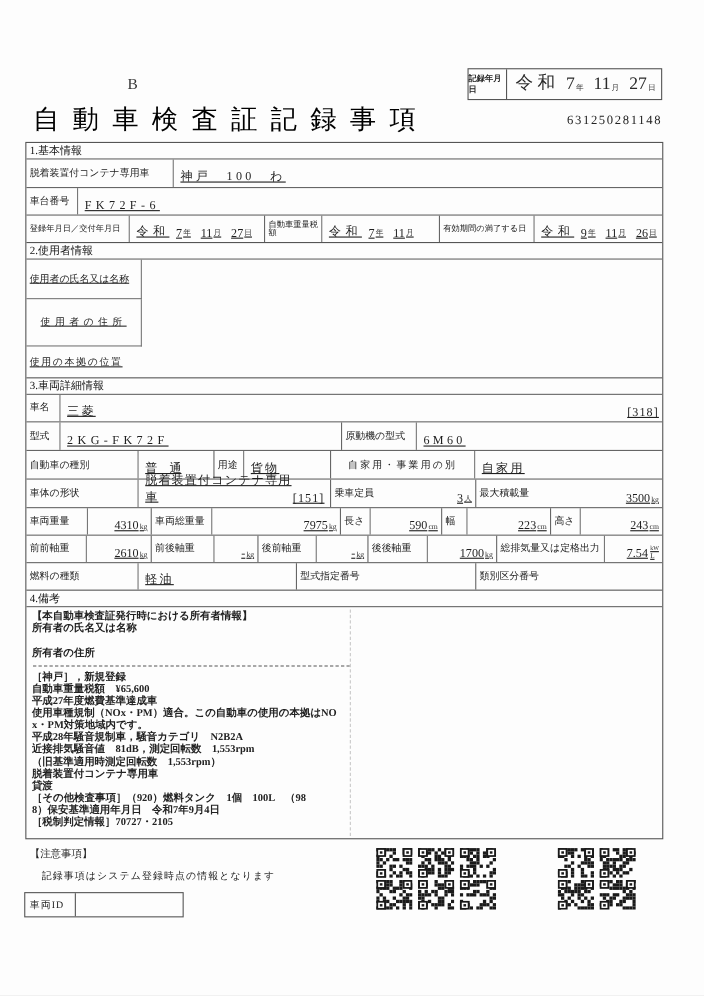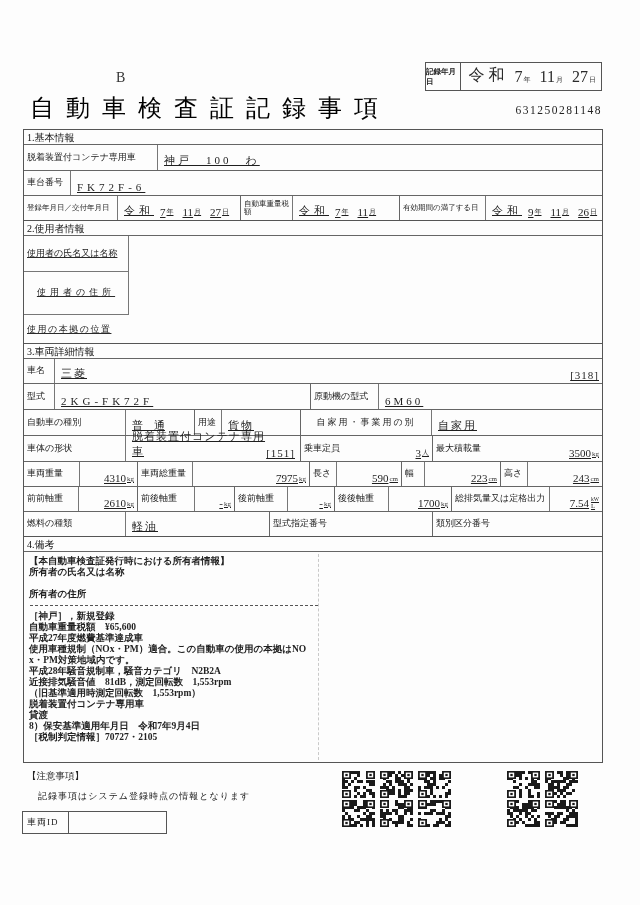--- a/index.html
+++ b/index.html
@@ -254,20 +254,21 @@
       <div class="r-line">［神戸］，新規登録</div>
       <div class="r-line">自動車重量税額　¥65,600</div>
       <div class="r-line">平成27年度燃費基準達成車</div>
       <div class="r-line">使用車種規制（NOx・PM）適合。この自動車の使用の本拠はNO</div>
       <div class="r-line">x・PM対策地域内です。</div>
       <div class="r-line">平成28年騒音規制車，騒音カテゴリ　N2B2A</div>
       <div class="r-line">近接排気騒音値　81dB，測定回転数　1,553rpm</div>
       <div class="r-line">（旧基準適用時測定回転数　1,553rpm）</div>
       <div class="r-line">脱着装置付コンテナ専用車</div>
       <div class="r-line">貸渡</div>
+      <div class="r-line">［その他検査事項］（920）燃料タンク　1個　100L　（98</div>
       <div class="r-line">8）保安基準適用年月日　令和7年9月4日</div>
       <div class="r-line">［税制判定情報］70727・2105</div>
     </div>
   </div>
 
   <div class="notice-title">【注意事項】</div>
   <div class="notice-body">記録事項はシステム登録時点の情報となります</div>
 
   <div class="vid-box">
     <div class="vlab">車両ID</div>

